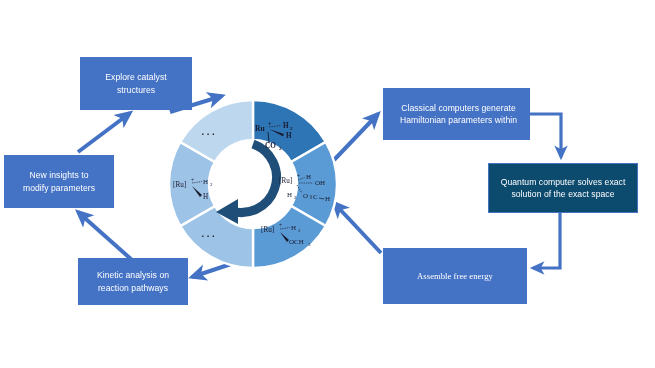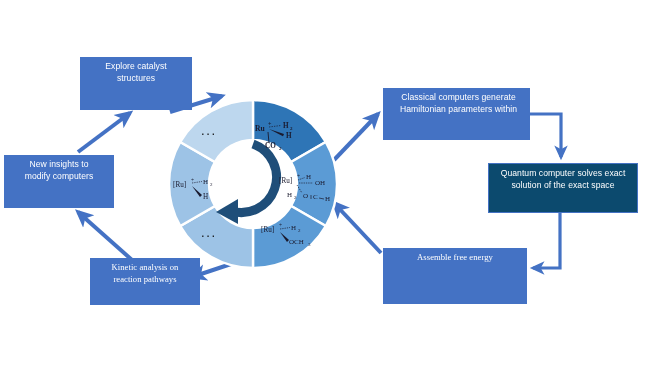--- a/index.html
+++ b/index.html
@@ -6,33 +6,33 @@
   body{
     width:655px;height:368px;background:#ffffff;position:relative;overflow:hidden;
     font-family:"Liberation Sans",sans-serif;
   }
   #stage{position:absolute;left:0;top:0;width:655px;height:368px;}
 
   .arrows{position:absolute;left:0;top:0;width:655px;height:368px;pointer-events:none;}
 
   .box{
     position:absolute;box-sizing:border-box;
-    display:flex;justify-content:center;text-align:center;
+    display:flex;align-items:center;justify-content:center;text-align:center;
     color:#ffffff;font-size:8.6px;line-height:1.42;letter-spacing:.05px;
     padding:3px 6px;
   }
   .box.blue{background:#4472C4;}
   .box.black{background:#0c4a6e;border:1.2px solid #4472C4;}
 
   .box span{display:block;}
 
   
   #box-explore      {left:80px; top:57px;  width:112px;height:53px;}
   #box-insights     {left:4px; top:155px; width:110px;height:53px;}
-  #box-kinetic      {left:90px; top:258px; width:110px;height:47px;font-family:Liberation Serif, serif;}
+  #box-kinetic      {left:78px; top:258px; width:110px;height:47px;}
   #box-classical    {left:383px;top:88px;  width:147px;height:52px;padding-left:10px;}
   #box-quantum      {left:488px;top:163px; width:150px;height:50px;}
   #box-assemble     {left:383px;top:248px; width:144px;height:56px;font-family:Liberation Serif, serif;}
 
   
   #donut{position:absolute;left:167px;top:98px;width:172px;height:172px;}
   #donut svg{display:block;}
 
   .chem{
     position:absolute;color:#1a1a2e;font-family:"Liberation Serif",serif;
@@ -160,21 +160,21 @@
   <div class="box blue" id="box-explore">
     <div>
       <span>Explore catalyst</span>
       <span>structures</span>
     </div>
   </div>
 
   <div class="box blue" id="box-insights">
     <div>
       <span>New insights to</span>
-      <span>modify computers</span>
+      <span>modify parameters</span>
     </div>
   </div>
 
   <div class="box blue" id="box-kinetic">
     <div>
       <span>Kinetic analysis on</span>
       <span>reaction pathways</span>
     </div>
   </div>
 

